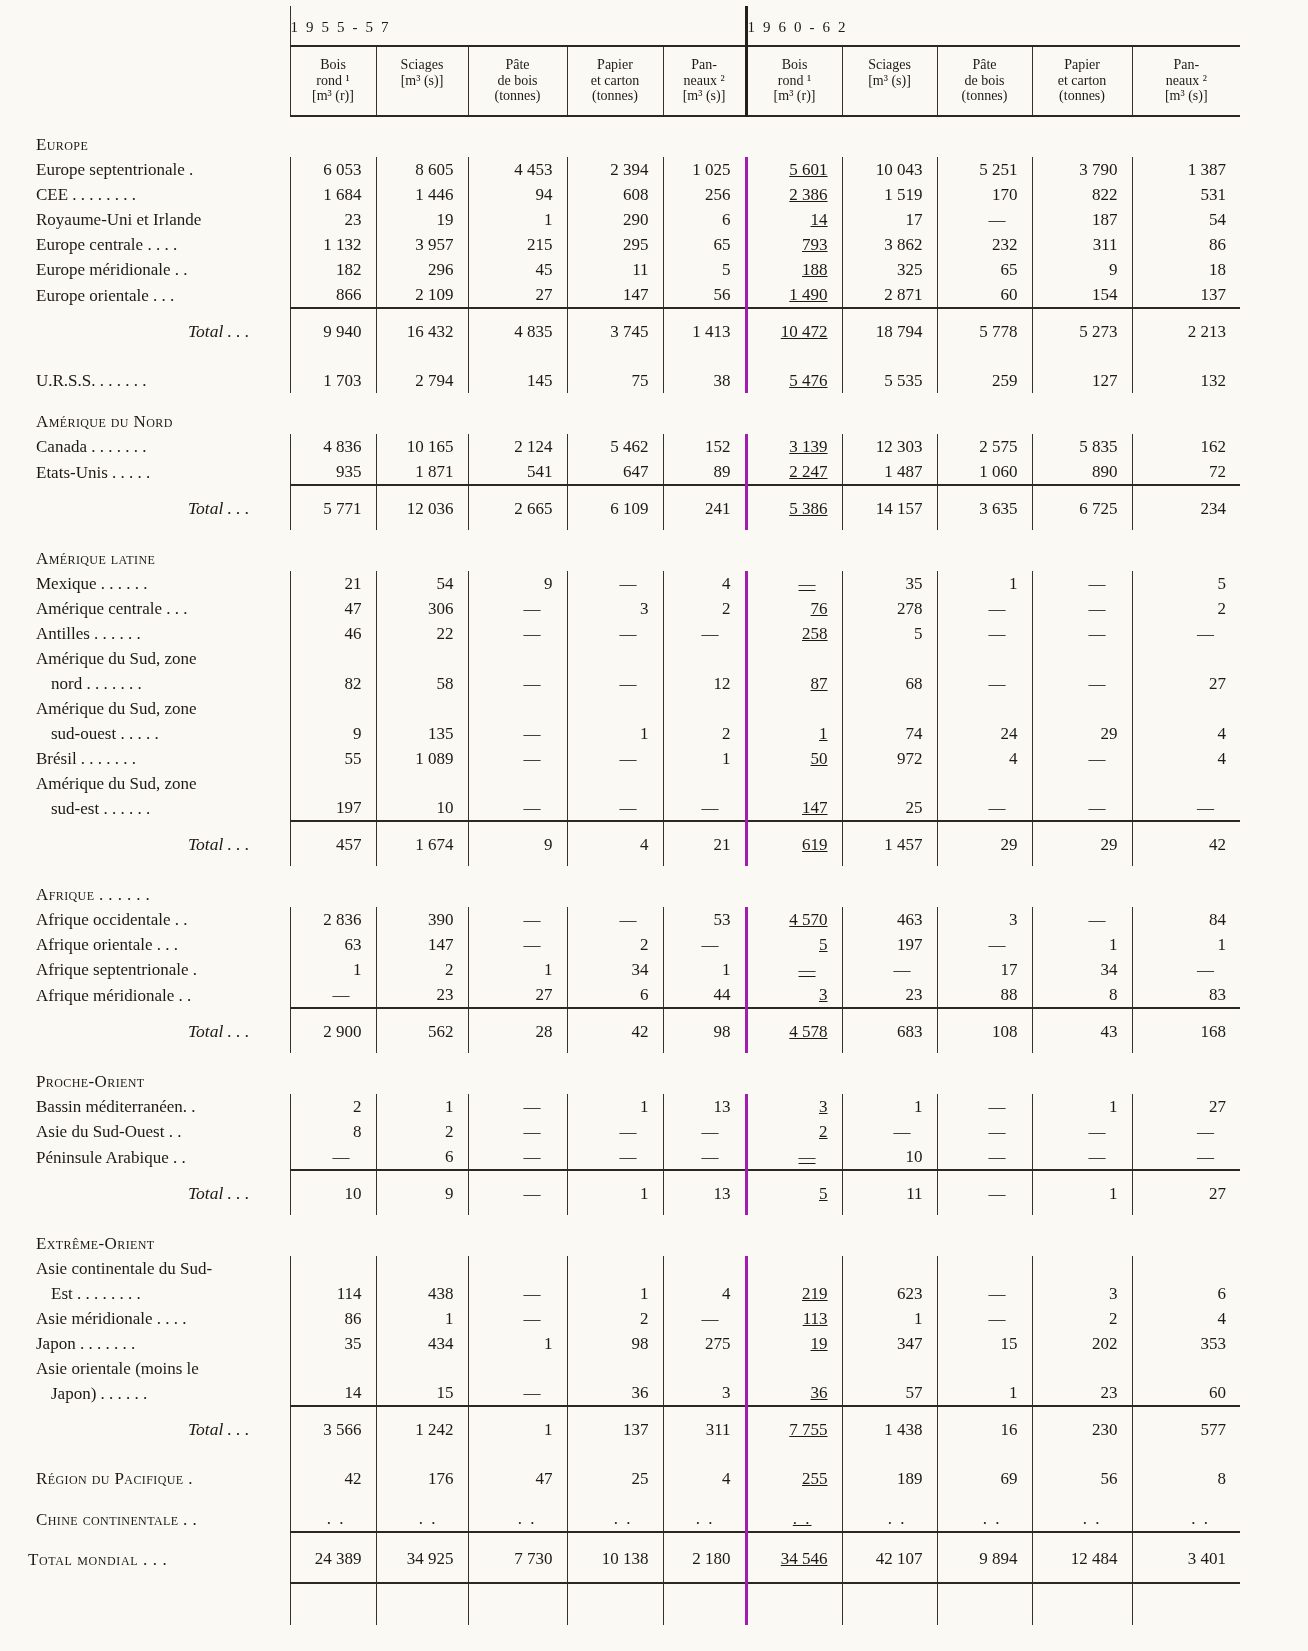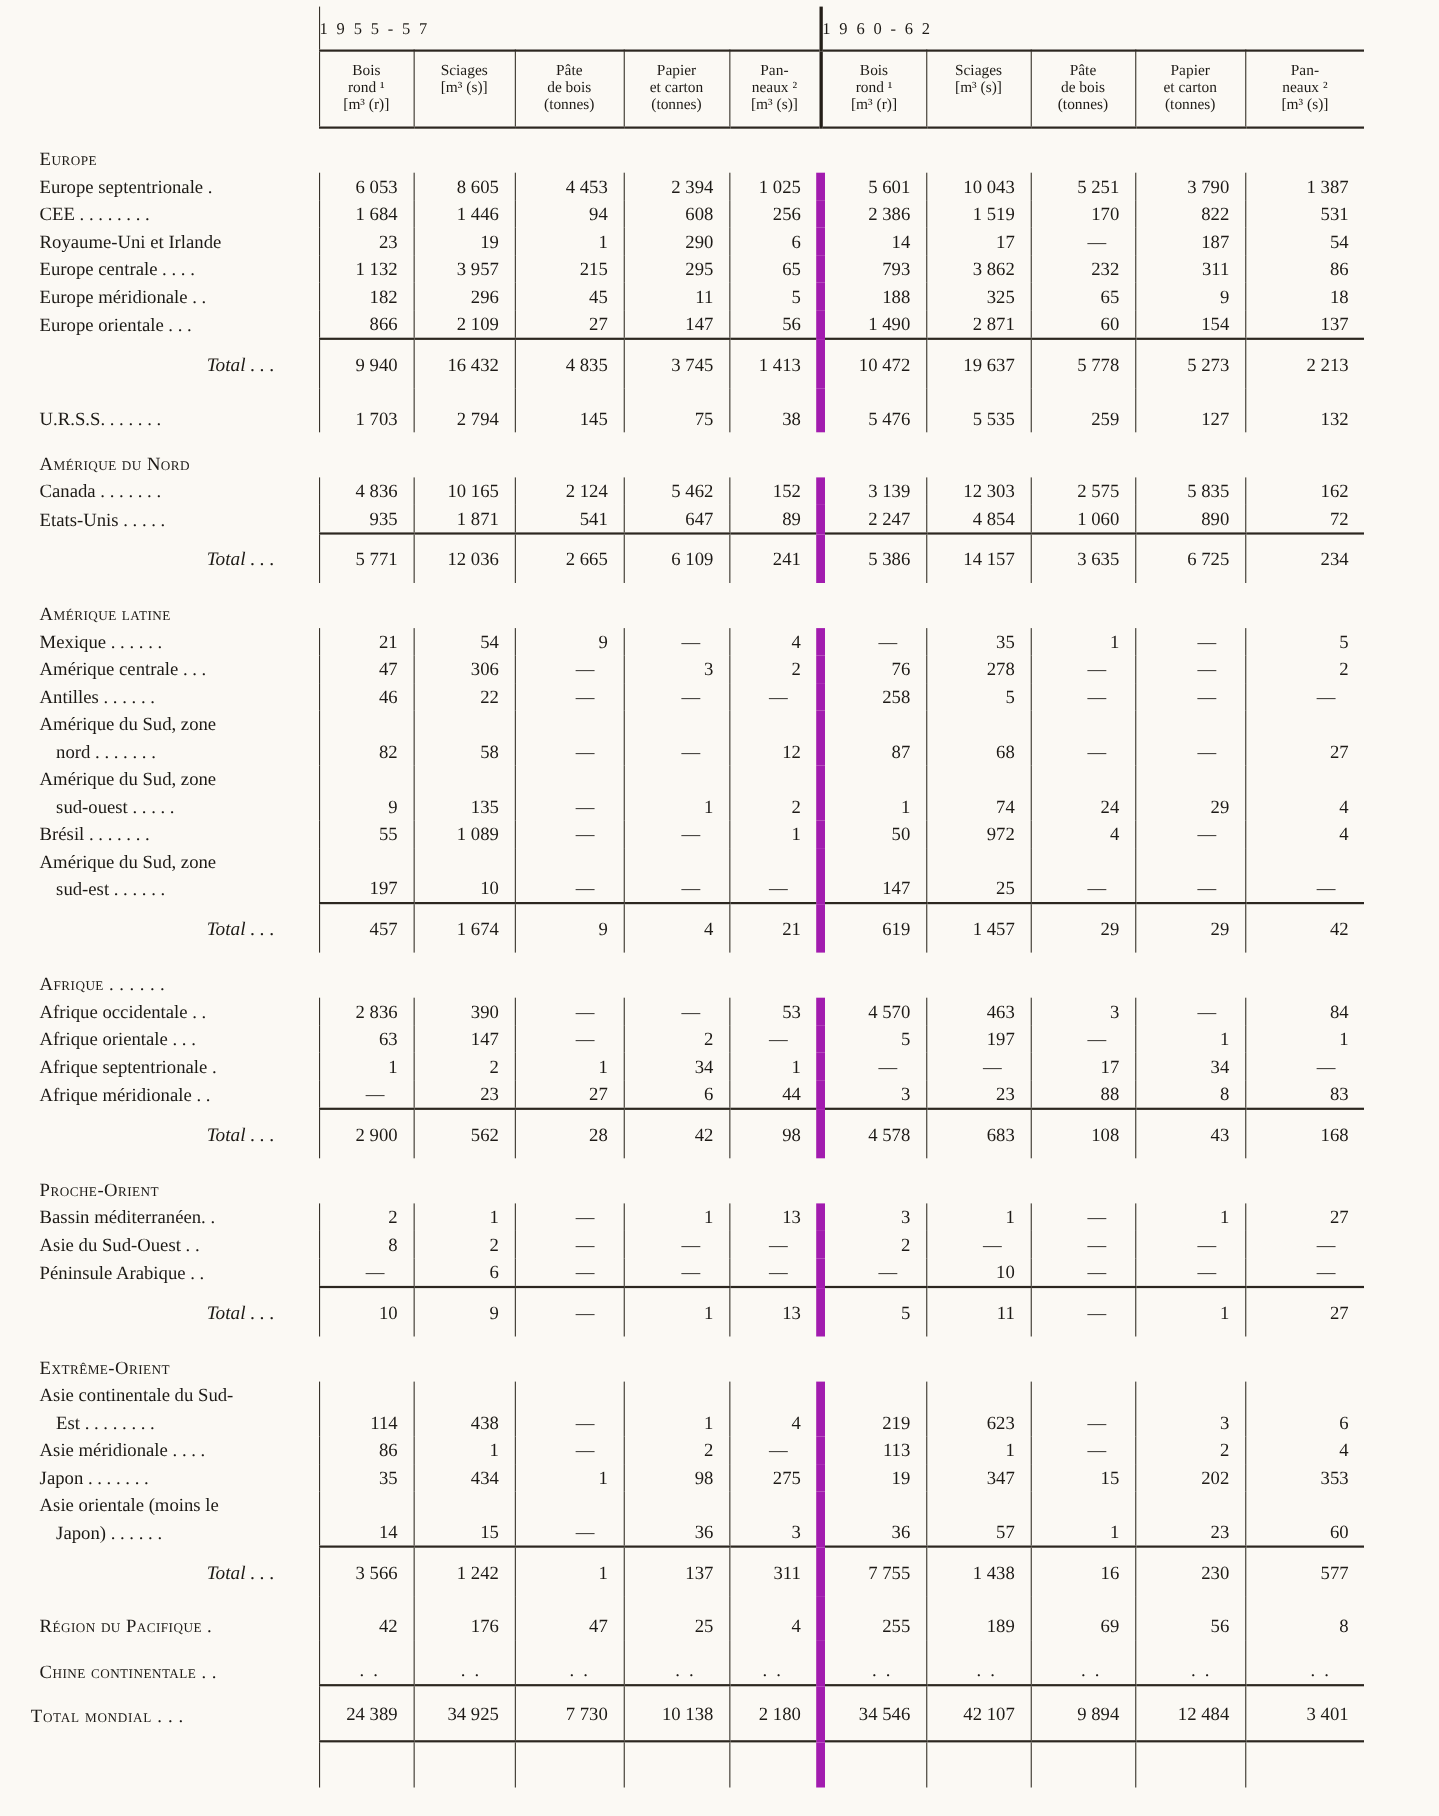--- a/index.html
+++ b/index.html
@@ -17,21 +17,21 @@
 
   .stub {
     text-align: left; padding-left: 36px;
     font-size: 17px; line-height: 25px;
   }
   .num {
     text-align: right; padding-right: 14px;
     font-size: 17px; line-height: 25px;
     border-left: 1.5px solid #37322a;
   }
-  .num.heavy { border-left: 8px solid #a21caf; }
+  .num.heavy { border-left: 3px solid #a21caf; text-decoration: underline; }
 
   
   .period {
     border-bottom: 2px solid #2c2720;
     font-size: 15px; letter-spacing: 8px;
     text-align: left; padding: 13px 0 9px 0;
     vertical-align: middle;
   }
   .p1 { border-left: 1.5px solid #37322a; }
   .p2 { border-left: 3px solid #241f18; }
@@ -221,21 +221,21 @@
           <td class="num">137</td>
         </tr>
         <tr class="r-total">
           <td class="stub">Total  .  .  .</td>
           <td class="num">9 940</td>
           <td class="num">16 432</td>
           <td class="num">4 835</td>
           <td class="num">3 745</td>
           <td class="num">1 413</td>
           <td class="num heavy">10 472</td>
-          <td class="num">19 637</td>
+          <td class="num">18 794</td>
           <td class="num">5 778</td>
           <td class="num">5 273</td>
           <td class="num">2 213</td>
         </tr>
         <tr class="r-data padtop">
           <td class="stub">U.R.S.S.  .  .  .  .  .  .</td>
           <td class="num">1 703</td>
           <td class="num">2 794</td>
           <td class="num">145</td>
           <td class="num">75</td>
@@ -263,21 +263,21 @@
           <td class="num">162</td>
         </tr>
         <tr class="r-data">
           <td class="stub">Etats-Unis   .  .  .  .  .</td>
           <td class="num">935</td>
           <td class="num">1 871</td>
           <td class="num">541</td>
           <td class="num">647</td>
           <td class="num">89</td>
           <td class="num heavy">2 247</td>
-          <td class="num">4 854</td>
+          <td class="num">1 487</td>
           <td class="num">1 060</td>
           <td class="num">890</td>
           <td class="num">72</td>
         </tr>
         <tr class="r-total">
           <td class="stub">Total  .  .  .</td>
           <td class="num">5 771</td>
           <td class="num">12 036</td>
           <td class="num">2 665</td>
           <td class="num">6 109</td>

